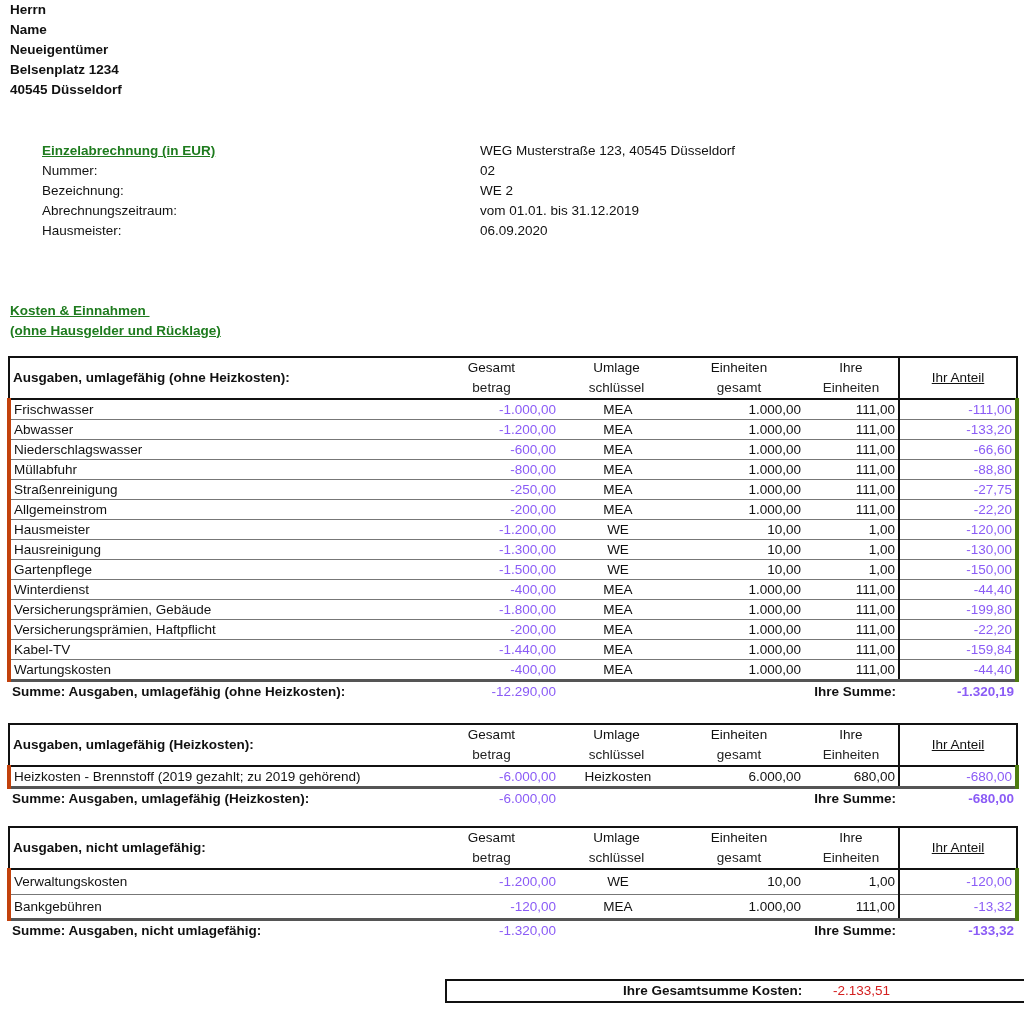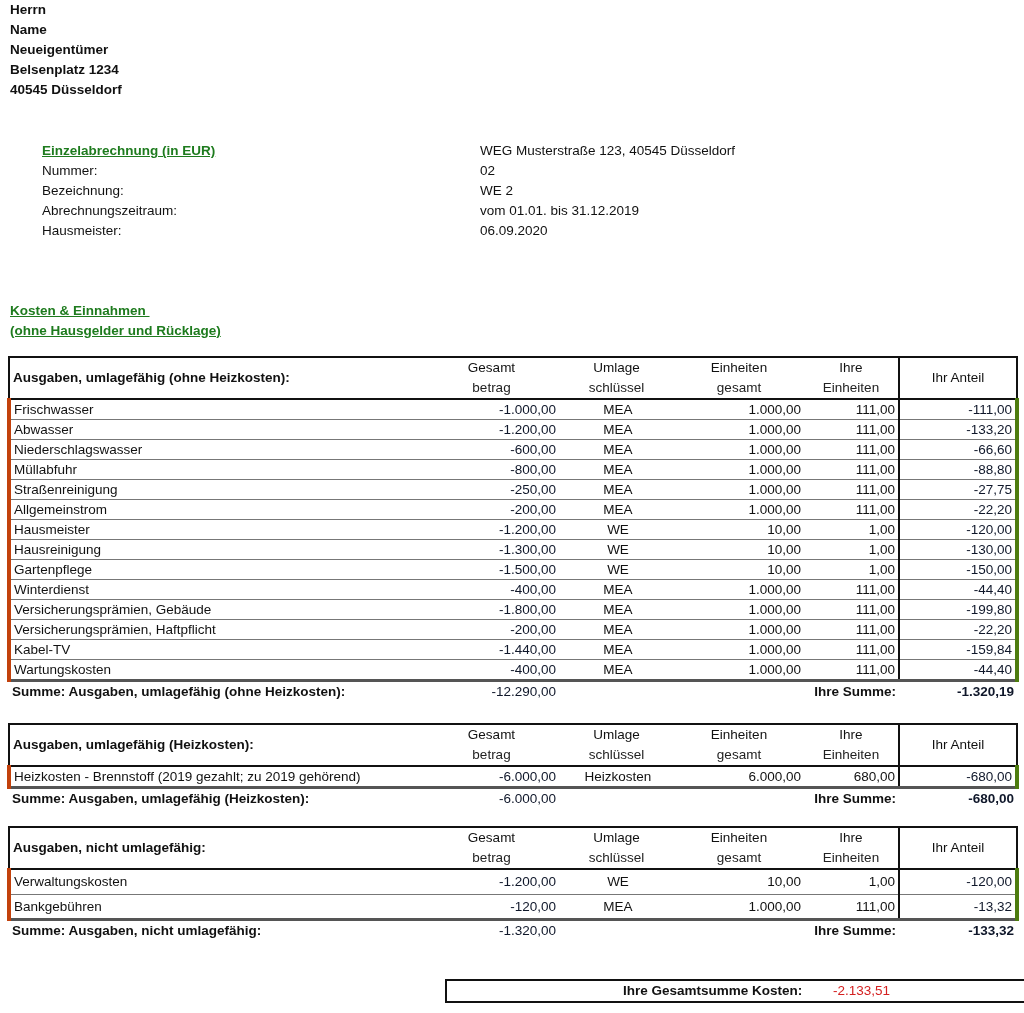--- a/index.html
+++ b/index.html
@@ -19,27 +19,27 @@
   table.sec col.c-name { width: 415px; }
   table.sec col.c-betrag { width: 135px; }
   table.sec col.c-schl { width: 115px; }
   table.sec col.c-eg { width: 130px; }
   table.sec col.c-ie { width: 95px; }
   table.sec col.c-ant { width: 118px; }
   tr.head td { border-top: 2px solid #111; height: 20px; line-height: 20px; font-weight: normal; }
   tr.head td.title { font-weight: bold; border-left: 2px solid #111; border-bottom: 2px solid #111; }
   tr.head td.h { text-align: center; color: #222; border-bottom: 2px solid #111; }
   tr.head td.h2 { text-align: center; }
-  tr.head td.anteil-h { border-left: 2px solid #111; border-right: 2px solid #111; border-bottom: 2px solid #111; text-align: center; }
+  tr.head td.anteil-h { border-left: 2px solid #111; border-right: 2px solid #111; border-bottom: 2px solid #111; text-align: center; text-decoration: underline; }
   tr.item td { border-bottom: 1px solid #777; }
   tr.item td.name { border-left: 4px solid #c2410c; }
   tr.item td.ant { border-left: 2px solid #111; border-right: 4px solid #4d7c0f; }
   tr.item.last td { border-bottom: 3px solid #555; }
   .num { text-align: right; }
-  .red { color: #0f172a; }
+  .red { color: #8b5cf6; }
   .key { text-align: center; padding-left: 6px !important; }
   tr.sum td { font-weight: bold; height: 20px; line-height: 20px; }
   tr.sum td.red { font-weight: normal; }
   tr.sum td.ant.red { font-weight: bold; }
 
   .total { position: absolute; left: 445px; top: 979px; width: 567px; height: 20px; border: 2px solid #111; font-size: 13.5px; line-height: 20px; padding-left: 40px; }
   .total .lbl { position: absolute; left: 176px; font-weight: bold; }
   .total .val { position: absolute; left: 386px; color: #d42020; }
 </style>
 </head>

